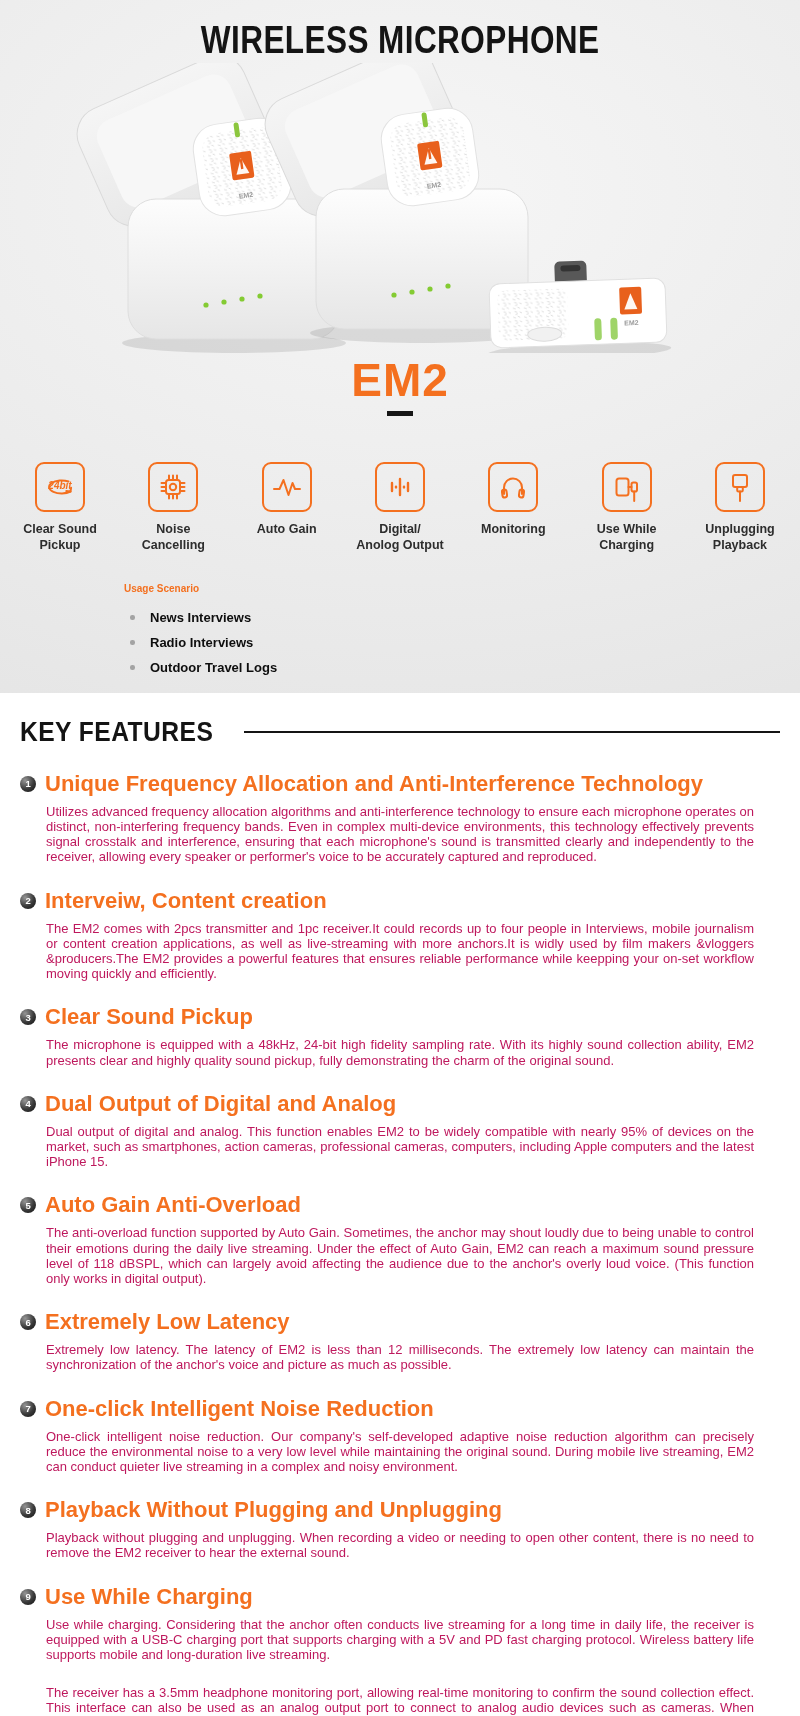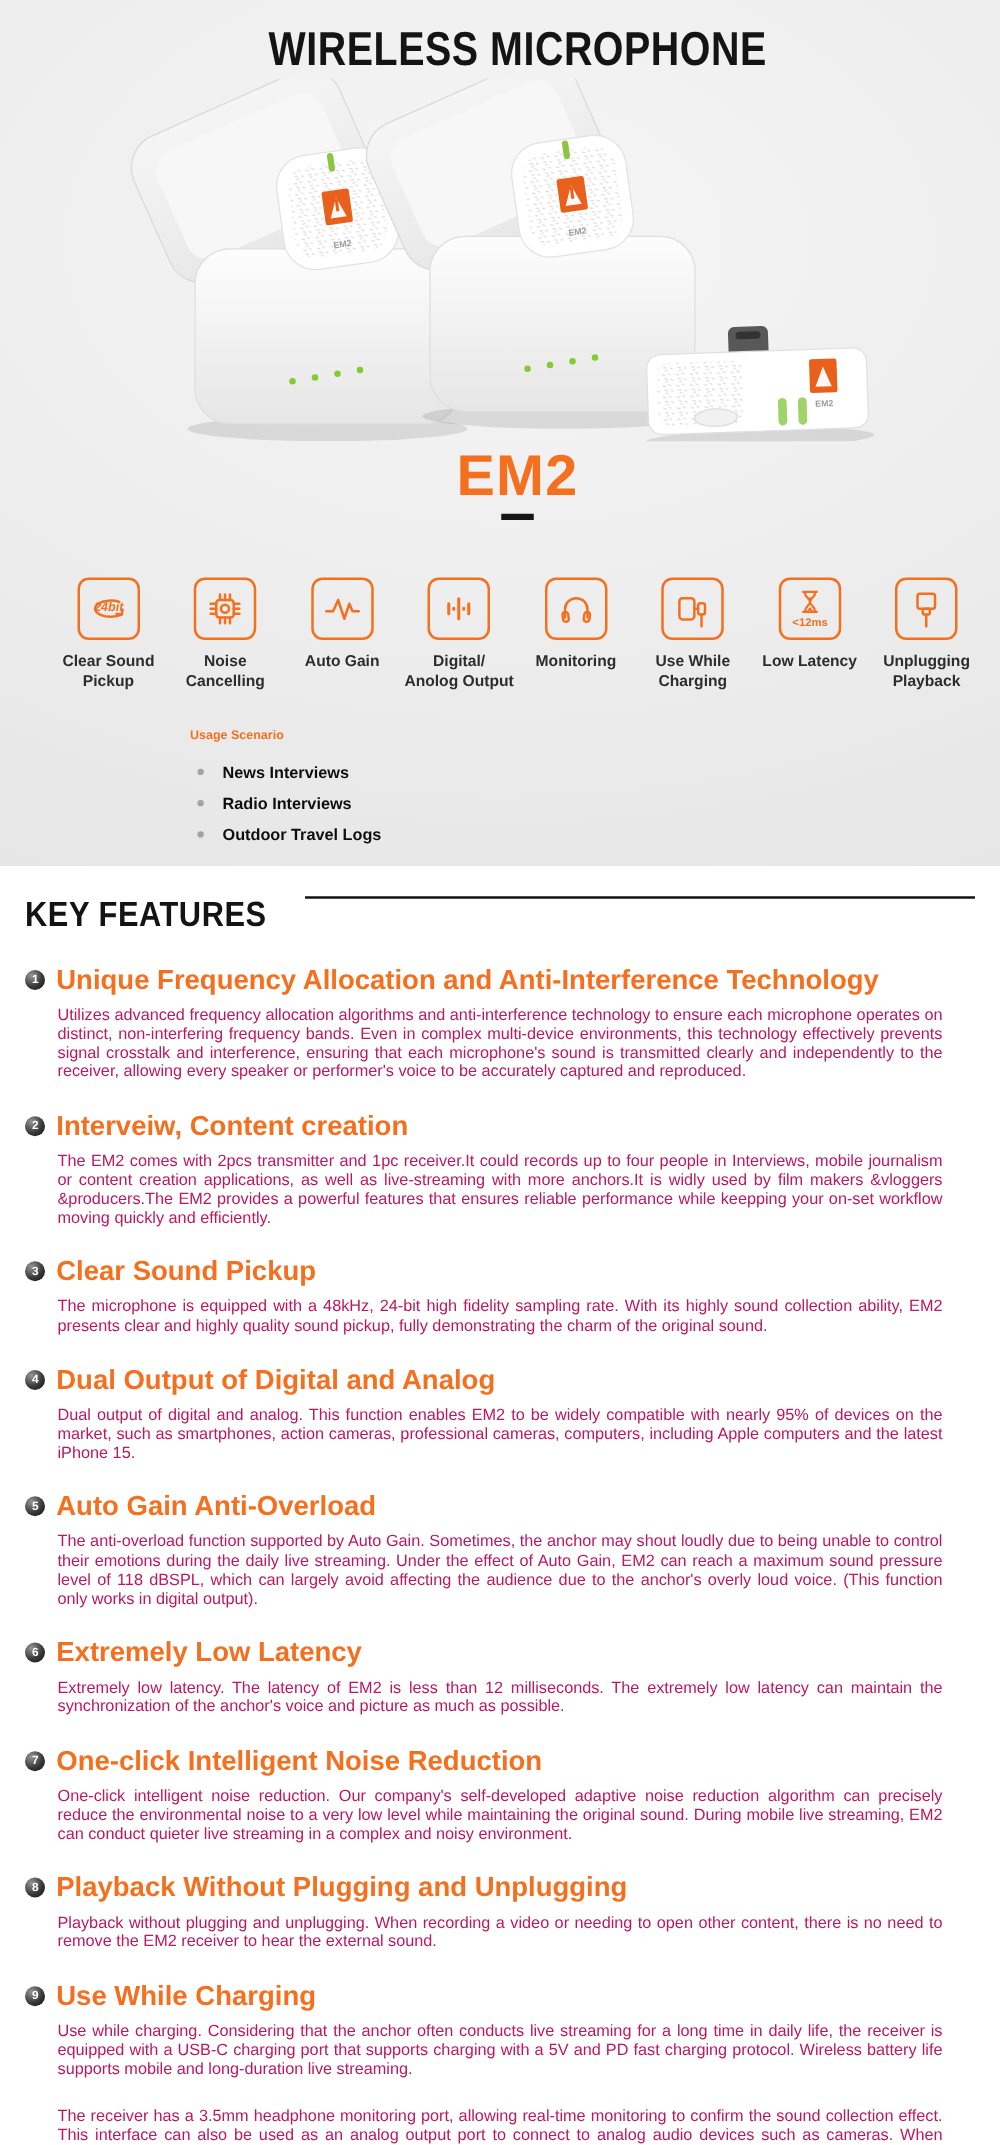--- a/index.html
+++ b/index.html
@@ -1,19 +1,19 @@
 <!DOCTYPE html>
 <html><head>
 <meta charset="utf-8">
 <style>
   html,body{margin:0;padding:0;background:#fff;}
   .page{width:800px;font-family:"Liberation Sans",sans-serif;color:#222;}
 
   
-  .hero{height:693px;background:radial-gradient(120% 90% at 50% 28%, #f6f6f6 0%, #ebebeb 62%, #e4e4e4 100%);overflow:hidden;padding-left:28px;}
+  .hero{height:693px;background:radial-gradient(120% 90% at 50% 28%, #f6f6f6 0%, #ebebeb 62%, #e4e4e4 100%);overflow:hidden;}
   .hero-title{margin:0;padding-top:18px;text-align:center;font-size:38px;font-weight:700;color:#141414;line-height:1.18;}
   .hero-title span{display:inline-block;transform:scaleX(.83);transform-origin:center;letter-spacing:.5px;}
   .product-svg{display:block;margin:0 auto;}
   .model{margin:4px 0 0;text-align:center;font-size:46px;line-height:1;font-weight:700;color:#F4701F;letter-spacing:1px;}
   .model-bar{width:26px;height:5px;background:#161616;margin:8px auto 0;}
 
   .icon-row{display:flex;justify-content:space-between;padding:0 12px;margin-top:46px;}
   .icon-col{width:96px;display:flex;flex-direction:column;align-items:center;}
   .icon-box{width:46px;height:46px;border:2px solid #F4701F;border-radius:9px;color:#F4701F;display:flex;align-items:center;justify-content:center;background:transparent;}
   .icon-box svg{display:block;}
@@ -22,21 +22,21 @@
   .usage{margin:30px 0 0 124px;}
   .usage-heading{font-size:10px;font-weight:700;color:#F4701F;}
   .usage-cols{display:flex;margin-top:6px;}
   .usage-col{list-style:none;margin:0;padding:0;}
   .usage-col.first{width:276px;}
   .usage-col li{position:relative;padding-left:26px;margin:10px 0;font-size:13px;font-weight:700;color:#0e0e0e;}
   .usage-col li::before{content:"";position:absolute;left:6px;top:5px;width:4.5px;height:4.5px;border-radius:50%;background:#a3a3a3;}
 
   
   .features{padding:24px 20px 18px;background:#fff;}
-  .kf-header{display:flex;}
+  .kf-header{display:flex;align-items:center;}
   .kf-title{margin:0;font-size:28px;font-weight:700;color:#141414;line-height:1.1;}
   .kf-title span{display:inline-block;transform:scaleX(.88);transform-origin:left center;letter-spacing:.5px;}
   .kf-line{flex:1;height:2px;background:#141414;margin-left:4px;}
 
   .feat{margin-top:23px;}
   .feat-head{display:flex;align-items:center;gap:9px;}
   .feat-num{flex:0 0 auto;width:16px;height:16px;border-radius:50%;background:radial-gradient(circle at 32% 28%, #969696 0%, #3a3a3a 55%, #0f0f0f 100%);color:#fff;font-size:9.5px;font-weight:700;display:flex;align-items:center;justify-content:center;letter-spacing:-.5px;}
   .feat-title{margin:0;font-size:22px;font-weight:700;color:#F4701F;}
   .feat-body{margin:7px 0 0 26px;width:708px;font-size:13px;line-height:1.17;color:#be185d;text-align:justify;}
 </style>
@@ -177,31 +177,20 @@
             <rect x="9.5" y="11.5" width="12" height="17" rx="2.5"></rect>
             <path d="M21.5 20h3"></path>
             <rect x="24.5" y="15.5" width="5.5" height="9" rx="1.8"></rect>
             <path d="M27.2 24.5V34"></path>
           </svg>
         </div>
         <div class="icon-label">Use While
 Charging</div>
       </div>
 
-      <div class="icon-col">
-        <div class="icon-box">
-          <svg width="40" height="40" viewBox="0 0 40 40" fill="none" stroke="currentColor" stroke-width="1.8" stroke-linecap="round" stroke-linejoin="round">
-            <path d="M14.5 6.5h11M14.5 22.5h11M15.8 6.5c0 4.5 4.2 5 4.2 8s-4.2 3.5-4.2 8M24.2 6.5c0 4.5-4.2 5-4.2 8s4.2 3.5 4.2 8"></path>
-            <path d="M18 11h4l-2 2.5z" fill="currentColor" stroke="none"></path>
-            <path d="M17.5 21.5h5l-2.5-3z" fill="currentColor" stroke="none"></path>
-            <text x="20" y="33.5" font-size="9" font-weight="bold" fill="currentColor" stroke="none" text-anchor="middle">&lt;12ms</text>
-          </svg>
-        </div>
-        <div class="icon-label">Low Latency</div>
-      </div>
 
       <div class="icon-col">
         <div class="icon-box">
           <svg width="40" height="40" viewBox="0 0 40 40" fill="none" stroke="currentColor" stroke-width="2" stroke-linecap="round" stroke-linejoin="round">
             <rect x="13" y="8" width="14" height="12" rx="2"></rect>
             <rect x="17.2" y="20" width="5.6" height="4.5" rx="1.2"></rect>
             <path d="M20 24.5V34"></path>
           </svg>
         </div>
         <div class="icon-label">Unplugging

